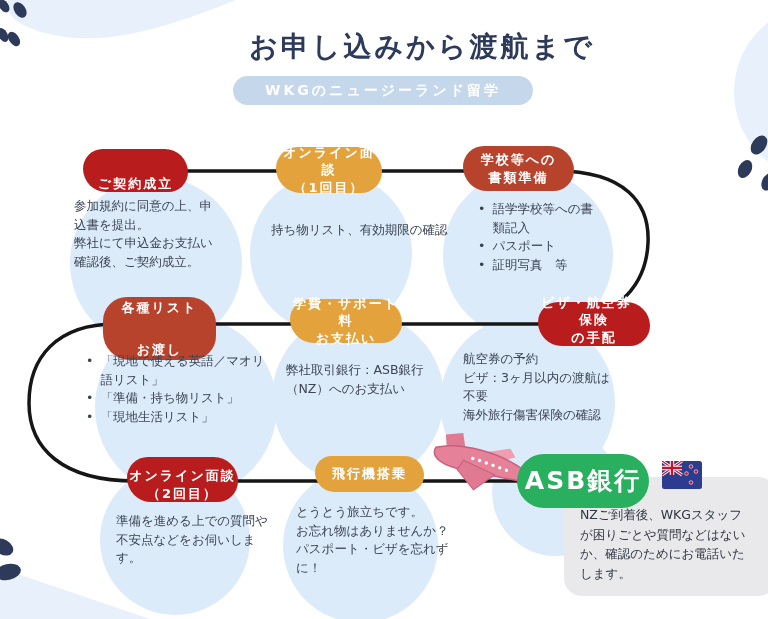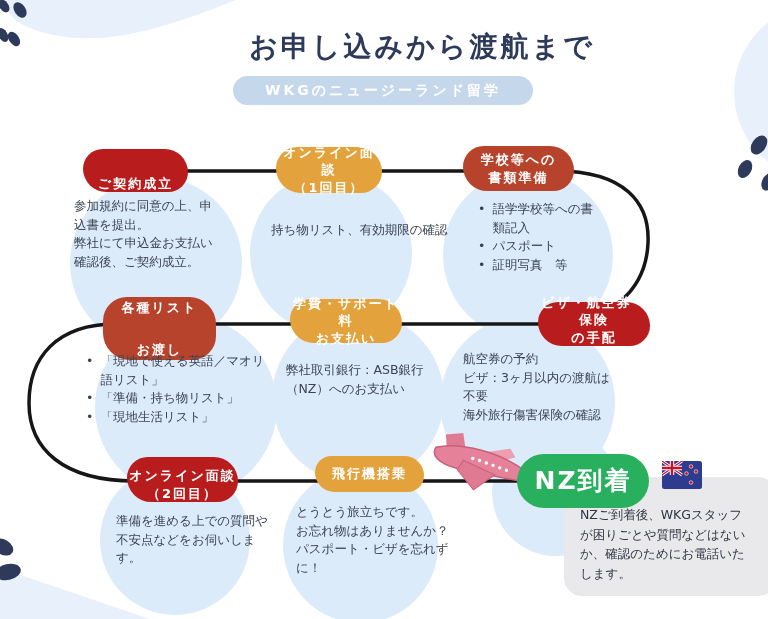--- a/index.html
+++ b/index.html
@@ -114,21 +114,21 @@
     <div class="l">の手配</div>
   </div>
   <div class="pill navy" id="p7">
     <div class="l">オンライン面談</div>
     <div class="l">（2回目）</div>
   </div>
   <div class="pill orange" id="p8">
     <div class="l">飛行機搭乗</div>
   </div>
   <div class="pill green" id="p9">
-    <div class="l">NZ到着</div>
+    <div class="l">ASB銀行</div>
   </div>
 
   <div class="txt" id="t1">参加規約に同意の上、申
 込書を提出。
 弊社にて申込金お支払い
 確認後、ご契約成立。</div>
   <div class="txt" id="t2">持ち物リスト、有効期限の確認</div>
   <ul class="blist" id="t3">
     <li>
         <span class="blt">•</span>

